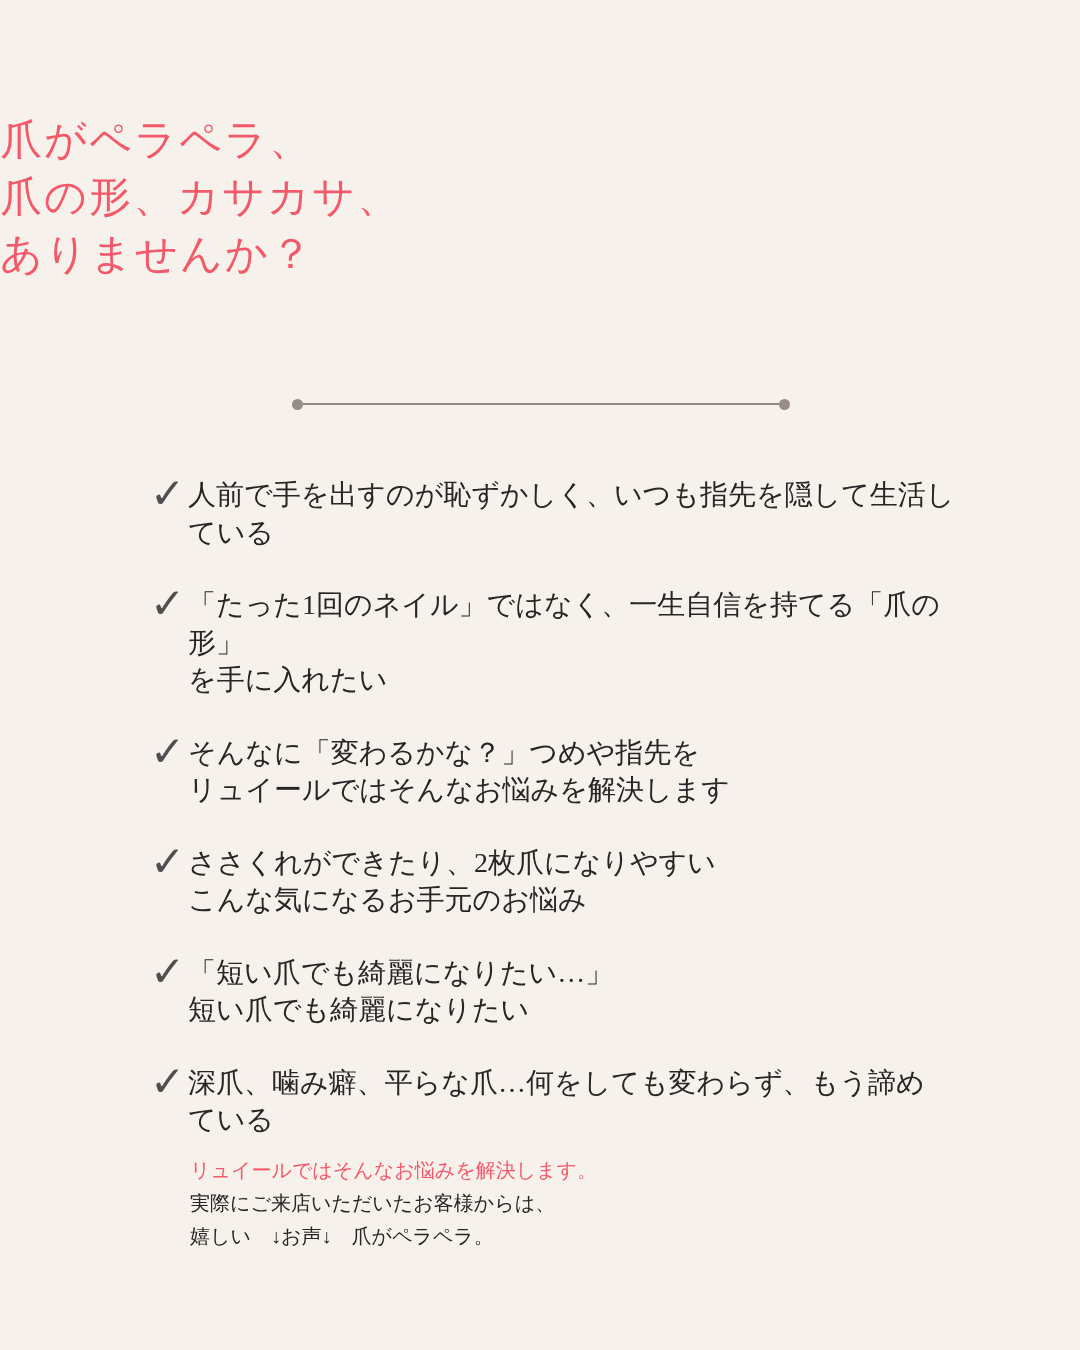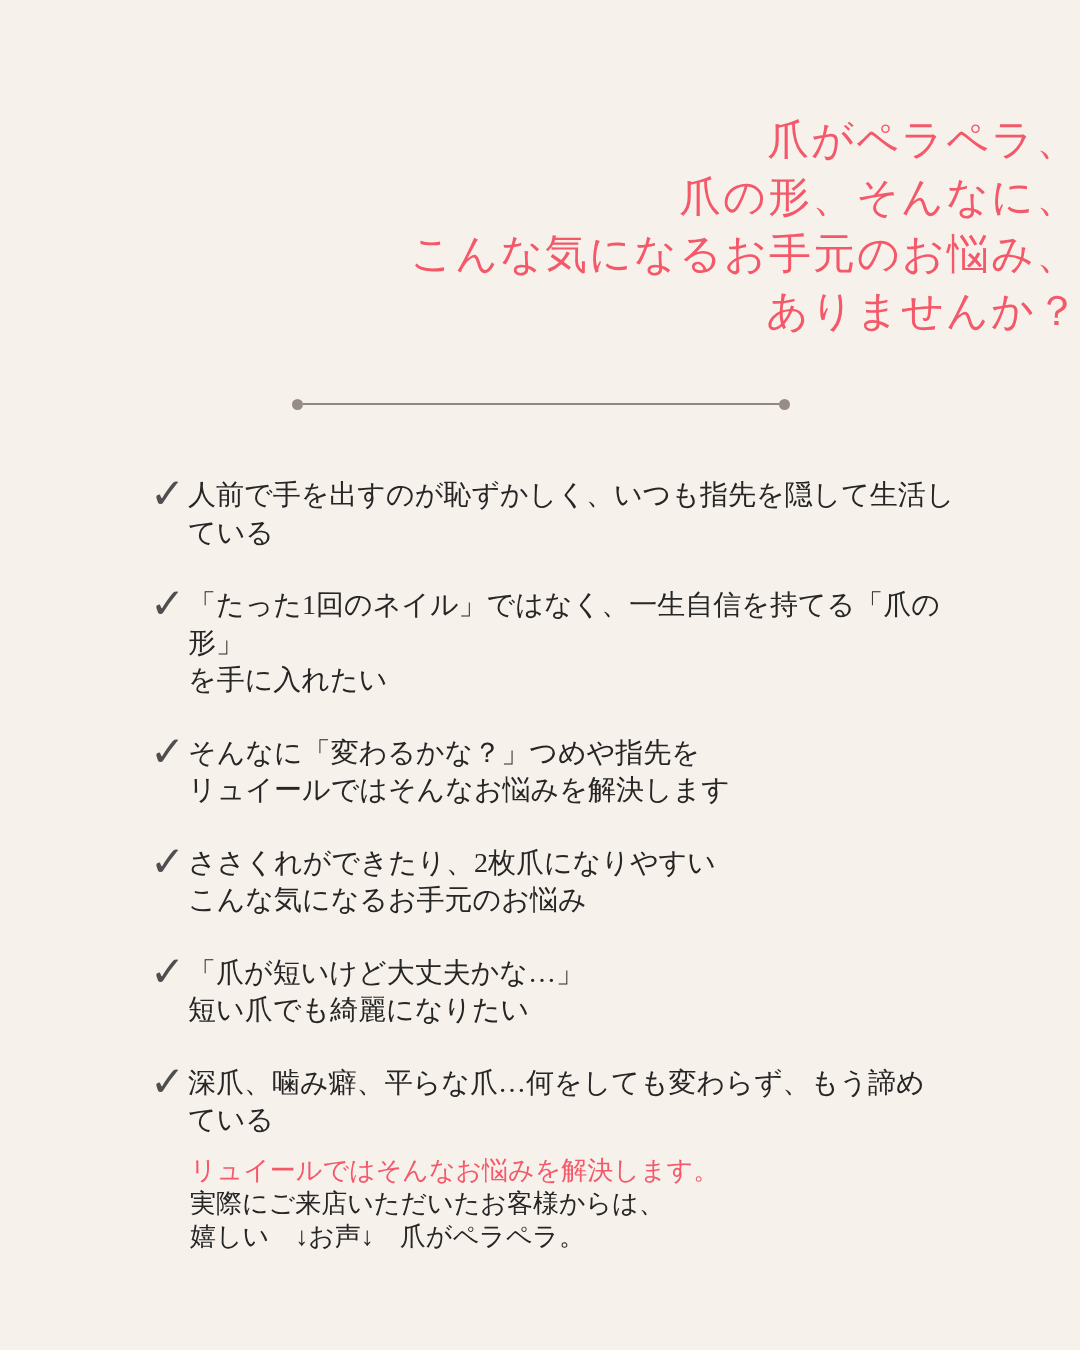--- a/index.html
+++ b/index.html
@@ -11,21 +11,21 @@
     margin: 0 auto;
     background: #F7F1EB;
     overflow: hidden;
     font-family: "Liberation Serif", "DejaVu Serif", serif;
   }
   .headline {
     position: absolute;
     top: 112px;
     left: 0;
     width: 100%;
-    text-align: right;
+    text-align: left;
     color: #F4596A;
     font-size: 42px;
     line-height: 57px;
     letter-spacing: 2px;
     font-weight: 500;
   }
   .headline .hline { display: block; }
   .divider {
     position: absolute;
     top: 396px;
@@ -71,36 +71,35 @@
   .check-text {
     font-size: 28px;
     line-height: 37.5px;
     letter-spacing: 0;
   }
   .check-text .tline { display: block; }
   .footer {
     position: absolute;
     top: 1154px;
     left: 190px;
-    font-size: 26px;
+    font-size: 20px;
     line-height: 33px;
     color: #262626;
   }
   .footer .fline { display: block; }
   .footer .highlight { color: #F4596A; }
 </style>
 </head>
 <body>
 
 <div class="page">
 
   <div class="headline">
     <span class="hline">爪がペラペラ、</span>
-    <span class="hline">爪の形、そんなに、</span>
-    <span class="hline">こんな気になるお手元のお悩み、</span>
+    <span class="hline">爪の形、カサカサ、</span>
     <span class="hline">ありませんか？</span>
   </div>
 
   <div class="divider">
     <span class="dot"></span>
     <span class="rule"></span>
     <span class="dot"></span>
   </div>
 
   <div class="checklist">
@@ -133,21 +132,21 @@
       <span class="check-icon">✓</span>
       <span class="check-text">
         <span class="tline">ささくれができたり、2枚爪になりやすい</span>
         <span class="tline">こんな気になるお手元のお悩み</span>
       </span>
     </div>
 
     <div class="check-item">
       <span class="check-icon">✓</span>
       <span class="check-text">
-        <span class="tline">「爪が短いけど大丈夫かな…」</span>
+        <span class="tline">「短い爪でも綺麗になりたい…」</span>
         <span class="tline">短い爪でも綺麗になりたい</span>
       </span>
     </div>
 
     <div class="check-item">
       <span class="check-icon">✓</span>
       <span class="check-text">
         <span class="tline">深爪、噛み癖、平らな爪…何をしても変わらず、もう諦め</span>
         <span class="tline">ている</span>
       </span>

